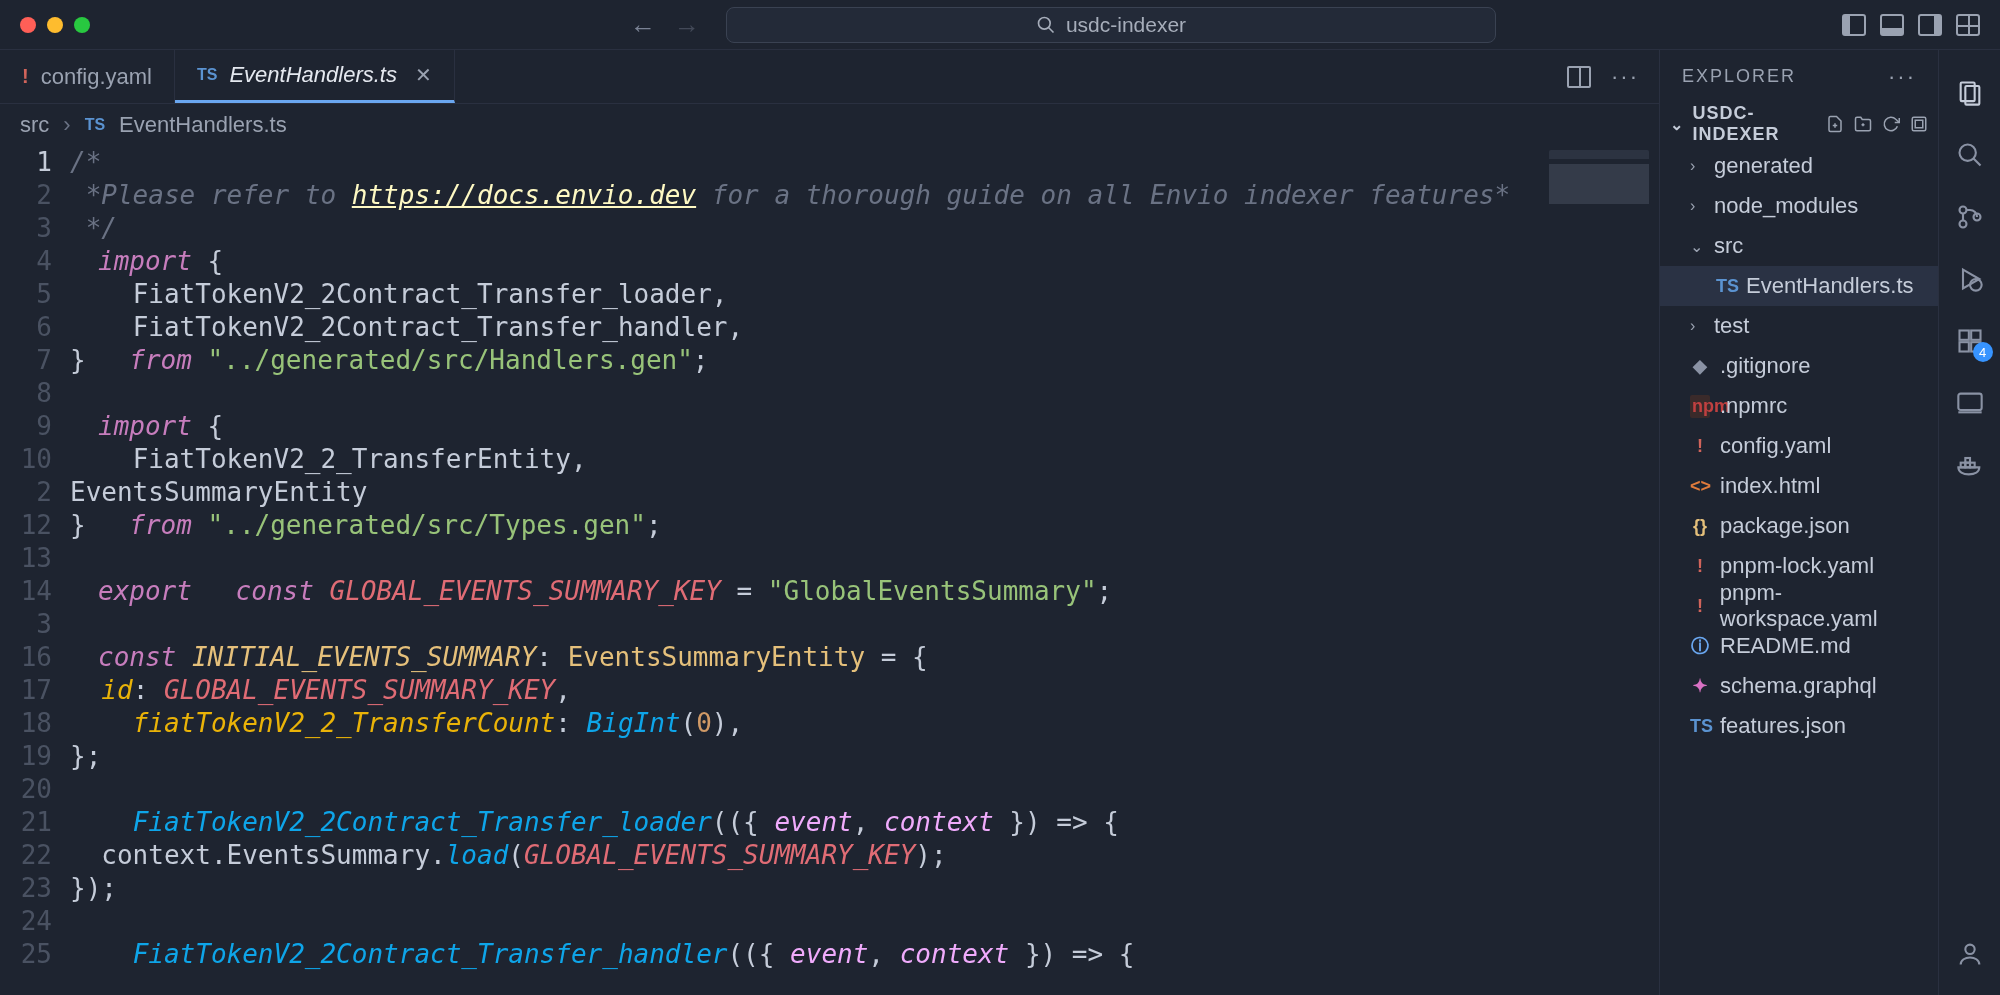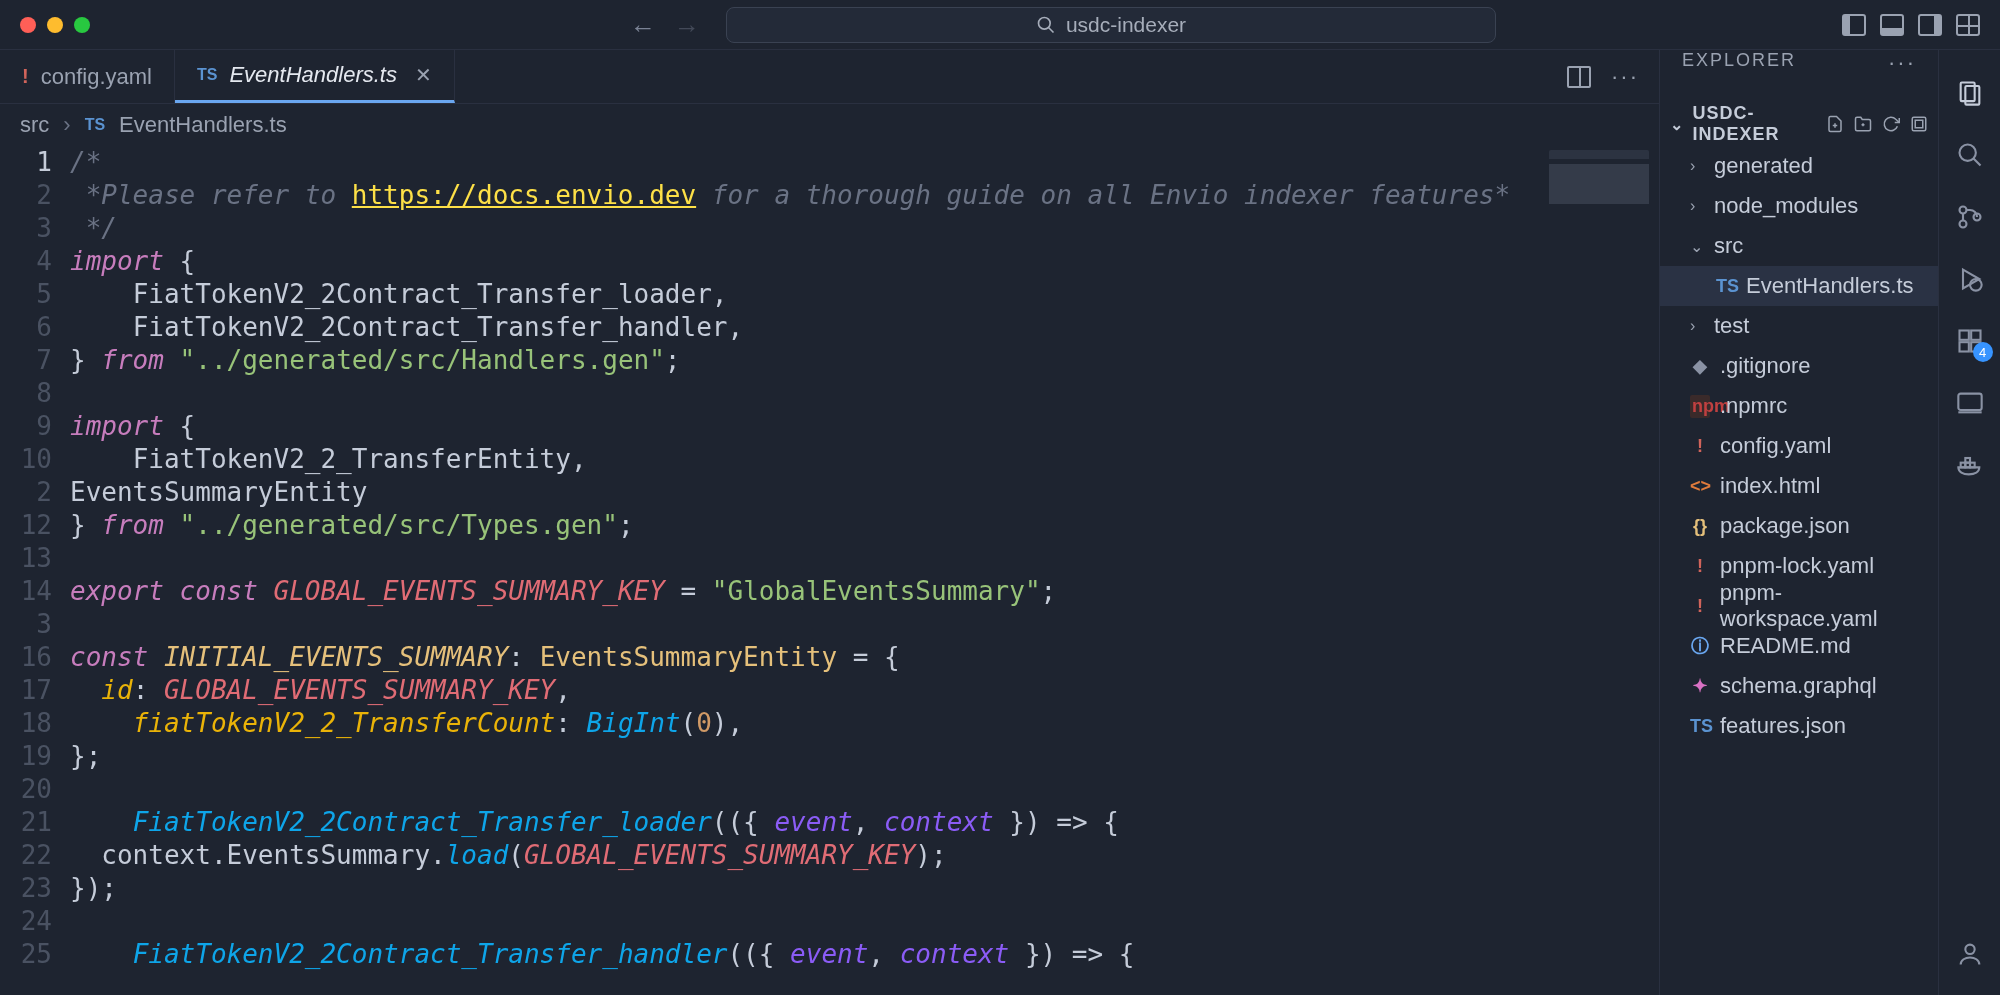--- a/index.html
+++ b/index.html
@@ -94,38 +94,38 @@
   }
   .breadcrumb .sep { color: #6a7284; }
 
   .code-pane { flex: 1; display: flex; position: relative; font-family: "Menlo","Consolas",monospace; font-size: 26px; line-height: 33px; }
   .gutter { width: 70px; text-align: right; padding-right: 18px; color: #4a5262; user-select: none; }
   .gutter .ln { height: 33px; }
   .gutter .ln.active { color: #c5ccd9; }
   .code { flex: 1; white-space: pre; color: #c5ccd9; }
   .code .line { height: 33px; }
   .c-comment { color: #6a7284; font-style: italic; }
-  .c-link { color: #fde047; text-decoration: underline; }
-  .c-key { color: #c77dbd; font-style: italic; }
+  .c-link { color: #fef9c3; font-style: italic; text-decoration: underline; }
+  .c-key { color: #c77dbd; font-style: italic; margin-left: 28px; }
   .c-plain { color: #c5ccd9; }
   .c-str { color: #98c379; }
   .c-type { color: #e5c07b; }
   .c-const { color: #e06c75; font-style: italic; margin-top: 12px; }
   .c-var { color: #e5c07b; font-style: italic; }
   .c-func { color: #0ea5e9; font-style: italic; }
   .c-num { color: #d19a66; }
   .c-op { color: #c5ccd9; }
-  .c-param { color: #8b5cf6; font-style: italic; }
+  .c-param { color: #f0abfc; font-style: italic; }
   .c-prop { color: #eab308; font-style: italic; }
   .minimap { position: absolute; right: 10px; top: 4px; width: 100px; height: 90px; opacity: 0.5; background: linear-gradient(#3a4252 10%, transparent 10%, transparent 15%, #4a5262 15%, #4a5262 60%, transparent 60%); border-radius: 2px;}
 
   .sidebar { width: 340px; display: flex; background: #1e2430; }
   .explorer { flex: 1; display: flex; flex-direction: column; }
   .explorer-header {
-    height: 54px; display: flex; padding: 0 22px;
+    height: 54px; display: flex; align-items: center; padding: 0 22px;
     font-size: 18px; letter-spacing: 2px; color: #9aa2b1; border-bottom: 1px solid transparent;
   }
   .explorer-header .more { margin-left: auto; font-size: 22px; letter-spacing: 2px; cursor:pointer; }
   .project-header {
     height: 40px; display: flex; align-items: center; gap: 8px; padding: 0 10px;
     font-size: 18px; color: #c5ccd9; font-weight: 600; letter-spacing: 1px;
   }
   .project-header .chev { font-size: 16px; }
   .project-actions { margin-left: auto; display: flex; gap: 10px; color: #9aa2b1; }
   .project-actions span { font-size: 18px; cursor: pointer; }

